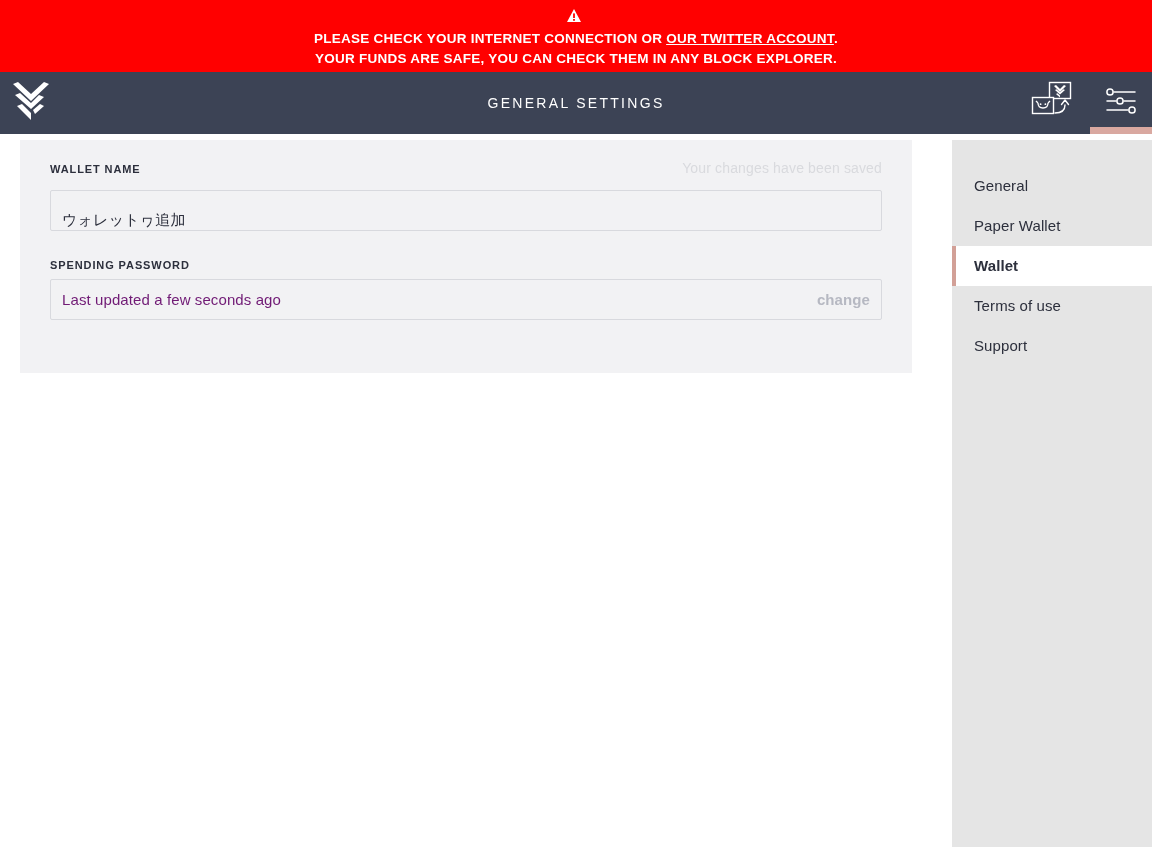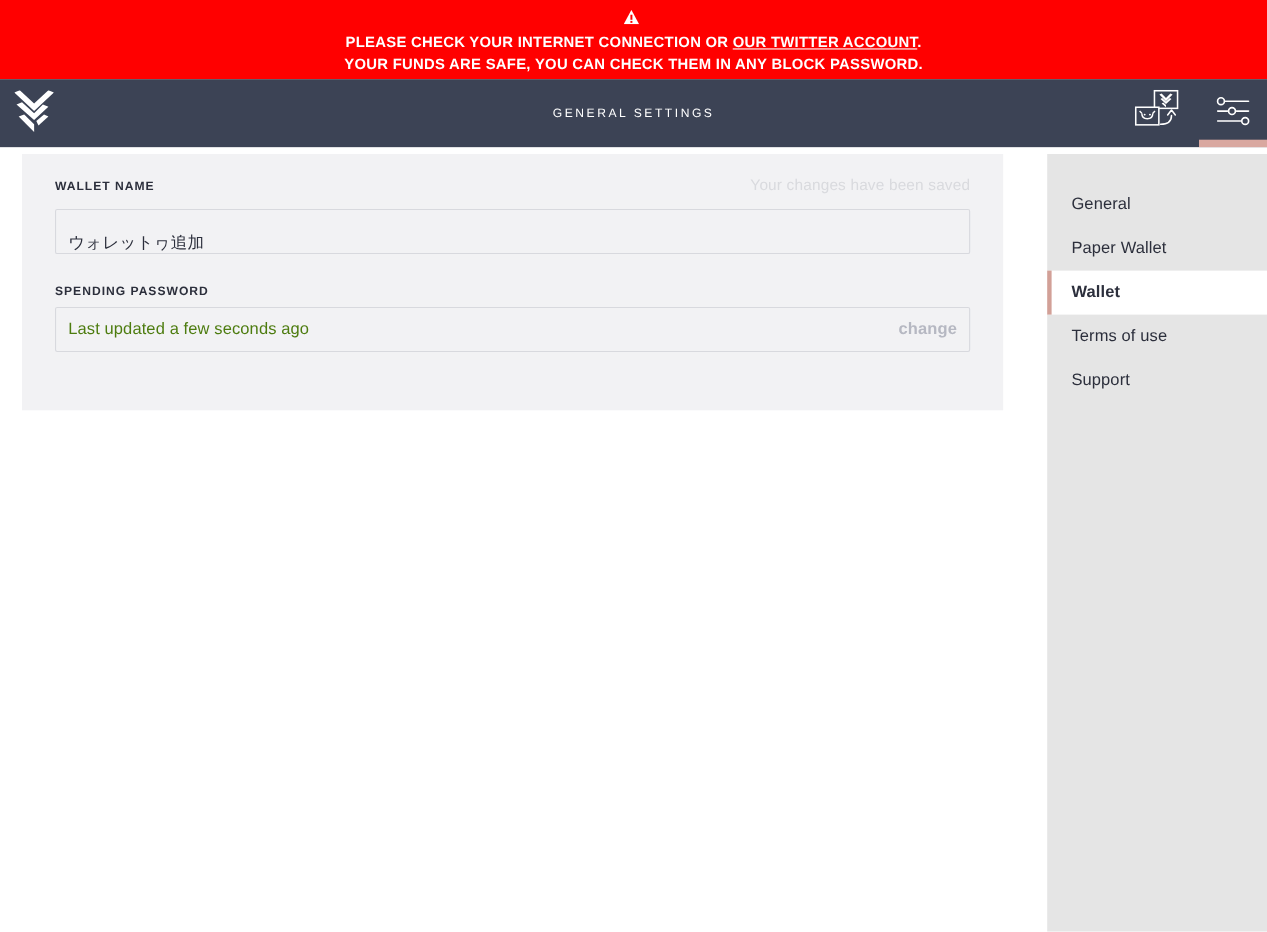--- a/index.html
+++ b/index.html
@@ -63,21 +63,21 @@
   }
   .page-title {
     position: absolute;
     left: 0;
     right: 0;
     top: 0;
     height: 62px;
     line-height: 62px;
     text-align: center;
     color: #ffffff;
-    font-size: 11px;
+    font-size: 14px;
     font-weight: normal;
     letter-spacing: 2.3px;
     pointer-events: none;
   }
   .topbar-actions {
     position: absolute;
     right: 0;
     top: 0;
     height: 62px;
     display: flex;
@@ -165,21 +165,21 @@
     background: #f2f2f4;
     border: 1px solid #d8d9de;
     border-radius: 2px;
     display: flex;
     align-items: center;
     justify-content: space-between;
     padding: 0 11px 0 11px;
   }
   .password-row .pw-text {
     font-size: 15px;
-    color: #4d7c0f;
+    color: #701a75;
     letter-spacing: 0.1px;
   }
   .change-link {
     font-size: 15px;
     color: #b6b8c2;
     letter-spacing: 0.1px;
     cursor: pointer;
     font-weight: bold;
   }
 
@@ -226,21 +226,21 @@
       <svg width="14" height="13" viewBox="0 0 14 13" aria-hidden="true">
         <path d="M7 0 L14 13 L0 13 Z" fill="#ffffff"></path>
         <rect x="6.1" y="4.4" width="1.8" height="4.6" fill="#ff0000"></rect>
         <rect x="6.1" y="10" width="1.8" height="1.8" fill="#ff0000"></rect>
       </svg>
     </span>
   </div>
   <div class="warning-line">
     <span>PLEASE CHECK YOUR INTERNET CONNECTION OR </span><span class="warning-link">OUR TWITTER ACCOUNT</span><span>.</span>
   </div>
-  <div class="warning-line">YOUR FUNDS ARE SAFE, YOU CAN CHECK THEM IN ANY BLOCK PASSWORD.</div>
+  <div class="warning-line">YOUR FUNDS ARE SAFE, YOU CAN CHECK THEM IN ANY BLOCK EXPLORER.</div>
 </div>
 
 <div class="topbar">
 
   <div class="logo-box">
     <span>
       <svg width="36" height="38" viewBox="0 0 36 38" aria-hidden="true">
         <g fill="#ffffff">
           <polygon points="0,2 5,0 18,12 31,0 36,2 18,19"></polygon>
           <polygon points="2,13 7,11 18,21 26,13 31,15 18,27"></polygon>

